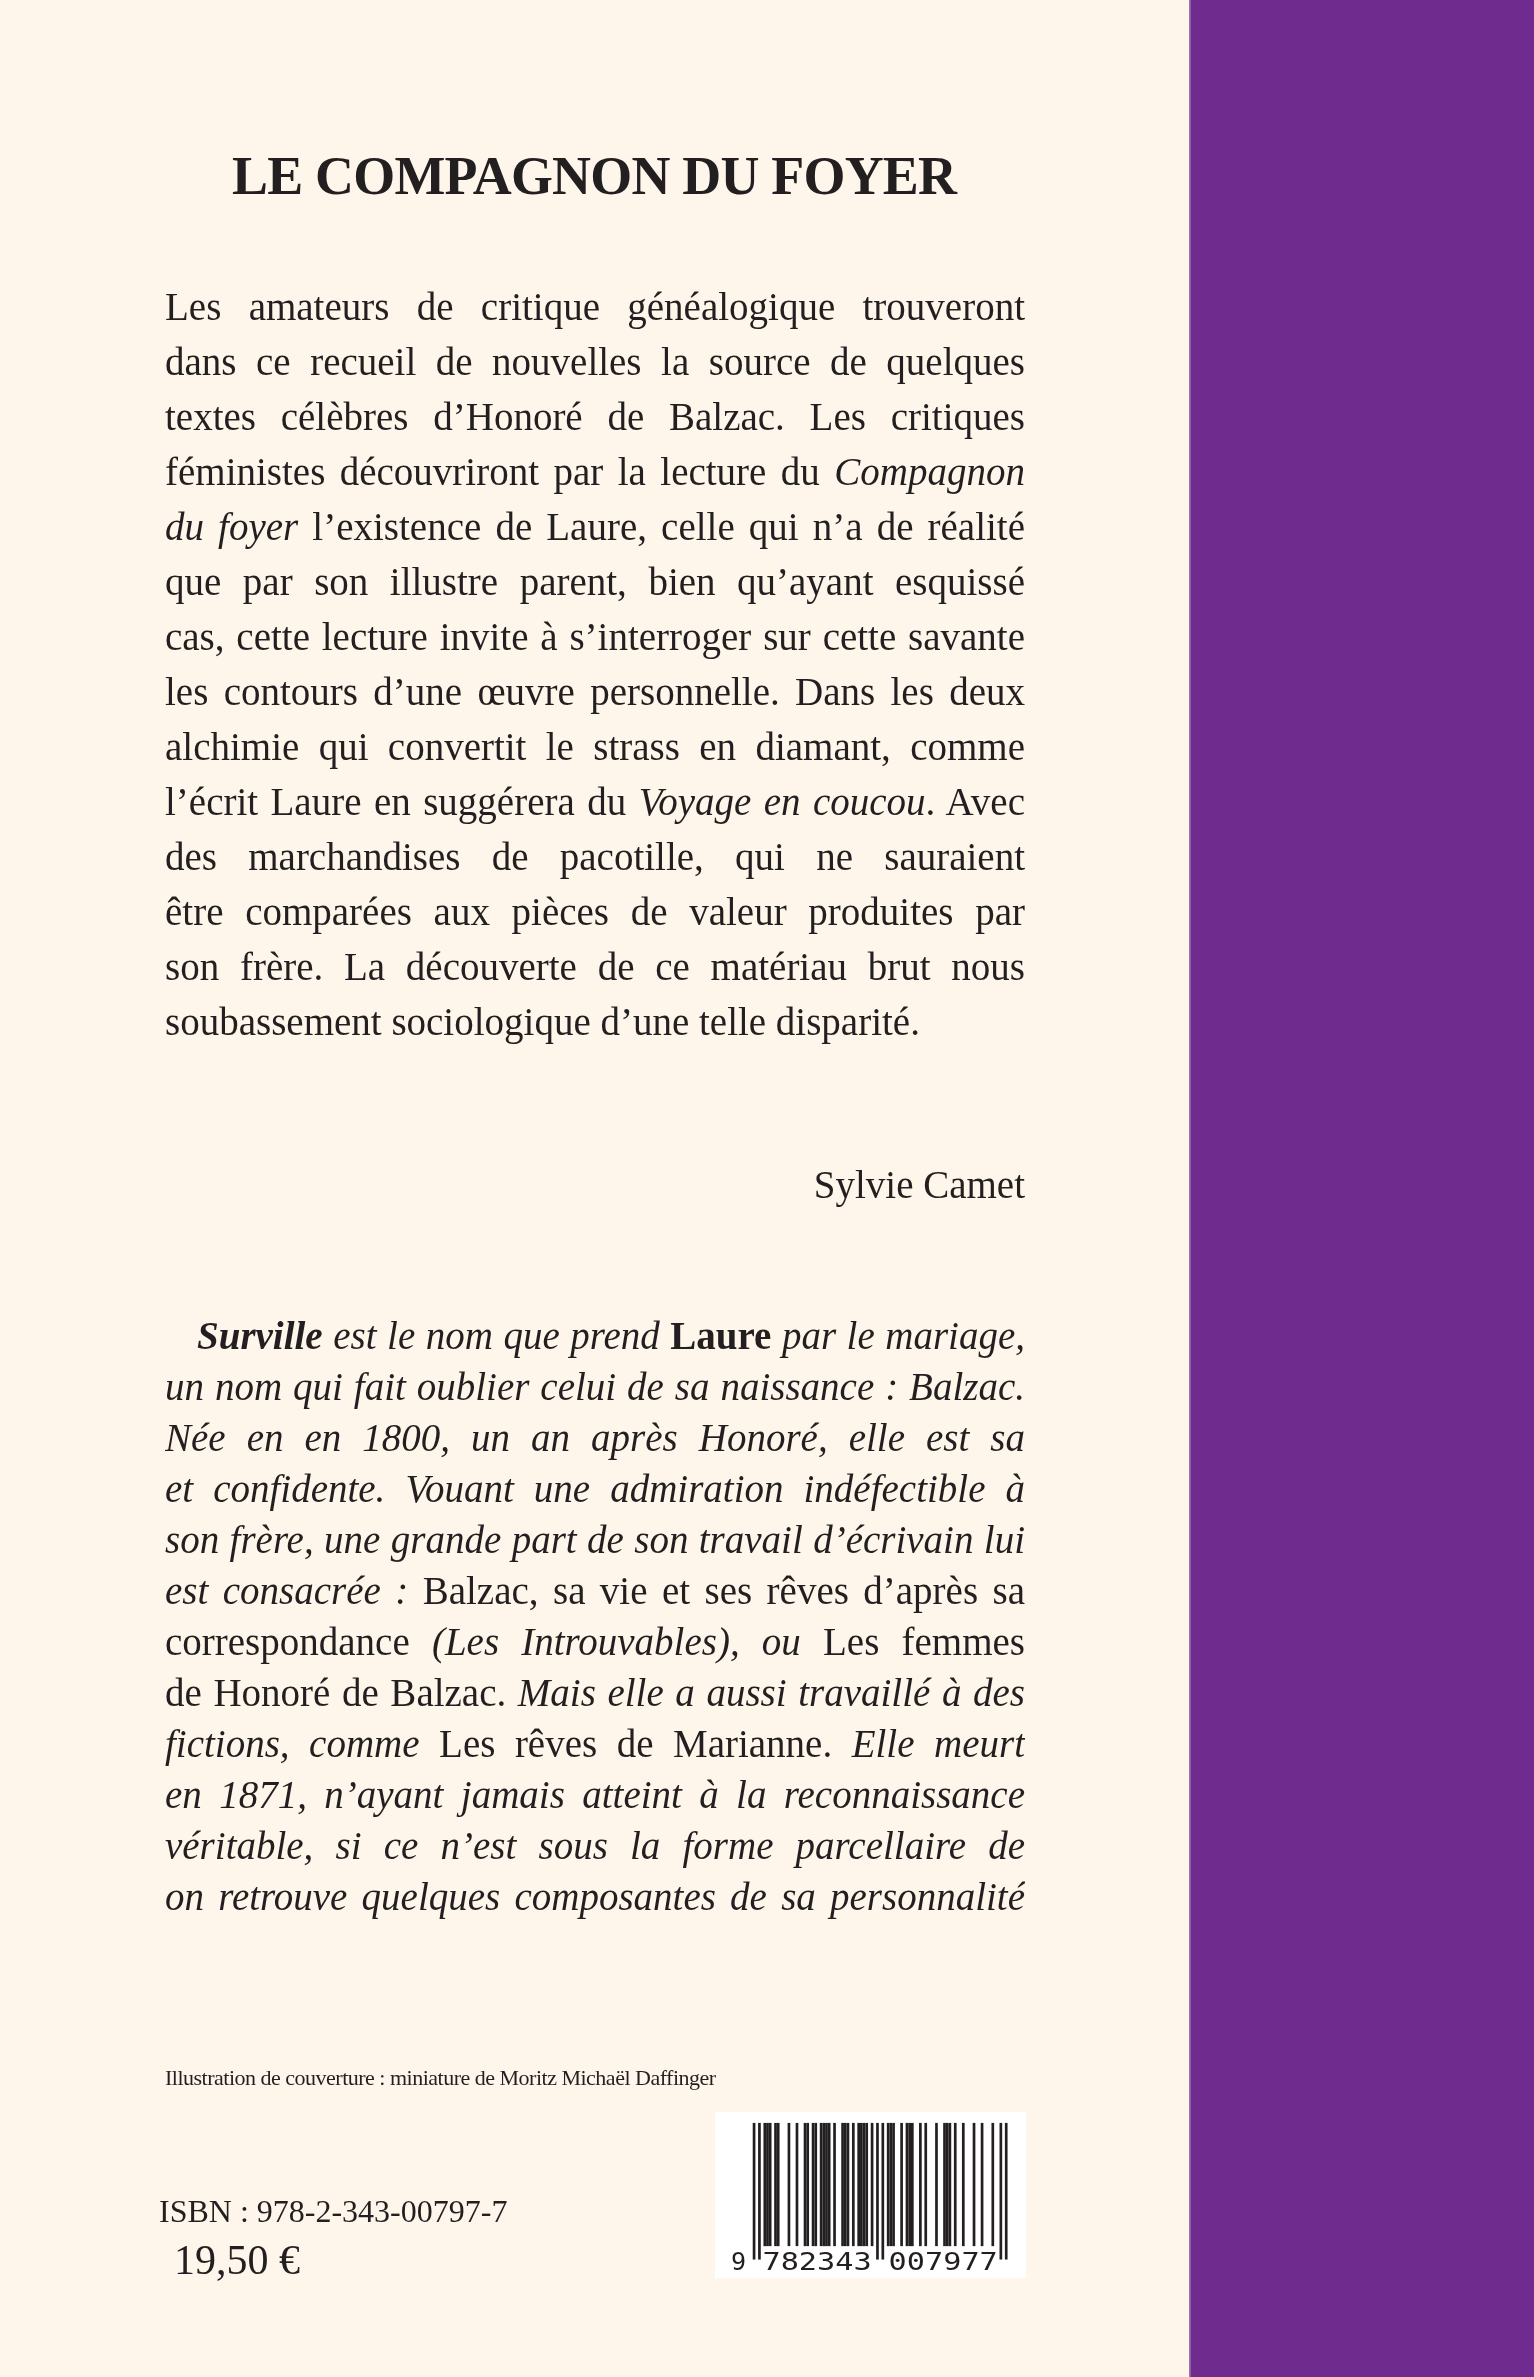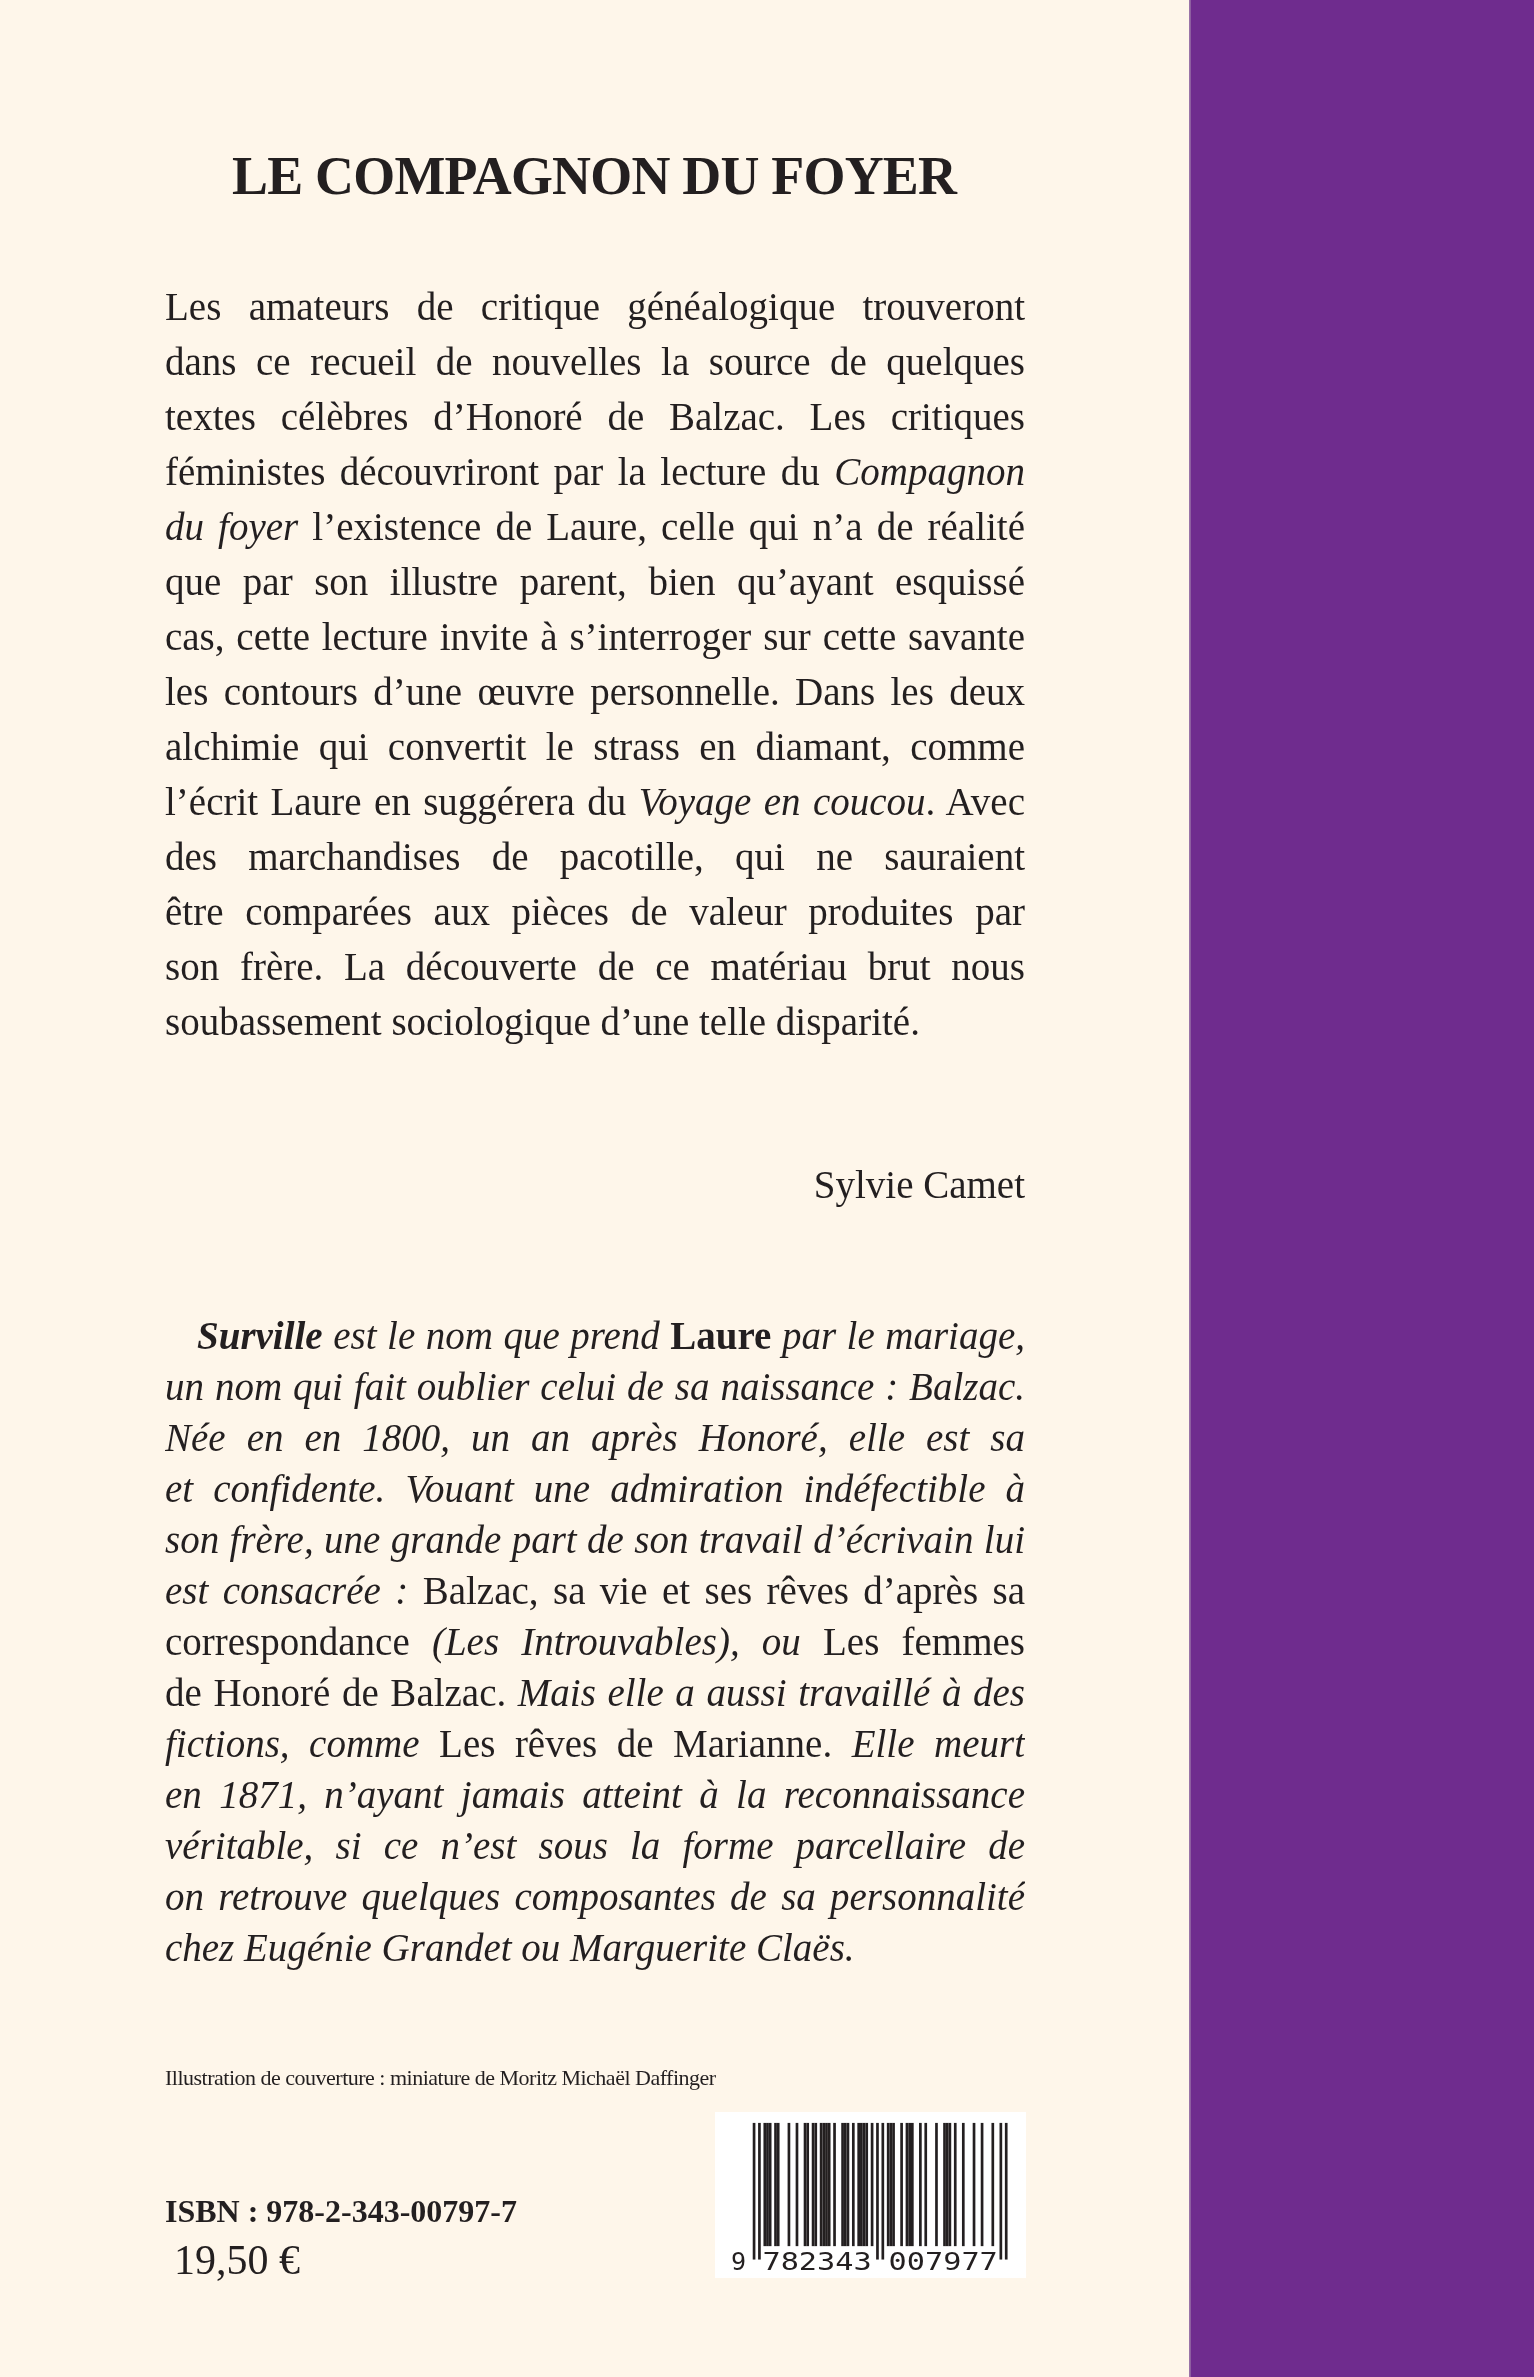--- a/index.html
+++ b/index.html
@@ -33,23 +33,22 @@
   .bi { font-weight: bold; font-style: italic; margin-left: 32px; }
   .signature {
     position: absolute; right: 509px; top: 1160px; font-size: 39px; line-height: 50px;
     white-space: nowrap;
   }
   .caption {
     position: absolute; left: 165px; top: 2061px; font-size: 22px; line-height: 34px;
     white-space: nowrap; letter-spacing: -0.5px;
   }
   .isbn {
-    position: absolute; left: 165px; top: 2191px; font-size: 32px; line-height: 40px;
+    position: absolute; left: 159px; top: 2191px; font-size: 32px; line-height: 40px;
     white-space: nowrap;
-    font-weight: bold;
   }
   .price {
     position: absolute; left: 174px; top: 2237px; font-size: 42px; line-height: 47px;
     white-space: nowrap;
   }
   .barcode-box {
     position: absolute; left: 715px; top: 2112px; width: 311px; height: 166px;
     background: #FFFFFF;
   }
   .barcode-box svg { position: absolute; left: 0; top: 0; }
@@ -86,21 +85,20 @@
     <span class="line"><span class="it">Née en en 1800, un an après Honoré, elle est sa cadette</span></span>
     <span class="line"><span class="it">et confidente. Vouant une admiration indéfectible à</span></span>
     <span class="line"><span class="it">son frère, une grande part de son travail d’écrivain lui</span></span>
     <span class="line"><span class="it">est consacrée :</span><span> Balzac, sa vie et ses rêves d’après sa</span></span>
     <span class="line"><span>correspondance </span><span class="it">(Les Introuvables), ou</span><span> Les femmes</span></span>
     <span class="line"><span>de Honoré de Balzac. </span><span class="it">Mais elle a aussi travaillé à des</span></span>
     <span class="line"><span class="it">fictions, comme</span><span> Les rêves de Marianne. </span><span class="it">Elle meurt</span></span>
     <span class="line"><span class="it">en 1871, n’ayant jamais atteint à la reconnaissance</span></span>
     <span class="line"><span class="it">véritable, si ce n’est sous la forme parcellaire de portraits :</span></span>
     <span class="line"><span class="it">on retrouve quelques composantes de sa personnalité</span></span>
-    <span class="line last"><span class="it">chez Eugénie Grandet ou Marguerite Claës.</span></span>
   </div>
 
 <div class="caption">Illustration de couverture : miniature de Moritz Michaël Daffinger</div>
 
 <div class="isbn">ISBN : 978-2-343-00797-7</div>
 <div class="price">19,50 €</div>
 
 <div class="barcode-box">
   <svg id="barcode-svg" width="311" height="166" viewBox="0 0 371 198">
       <rect x="45.00" y="13" width="3.20" height="163" fill="#231F20"></rect>

